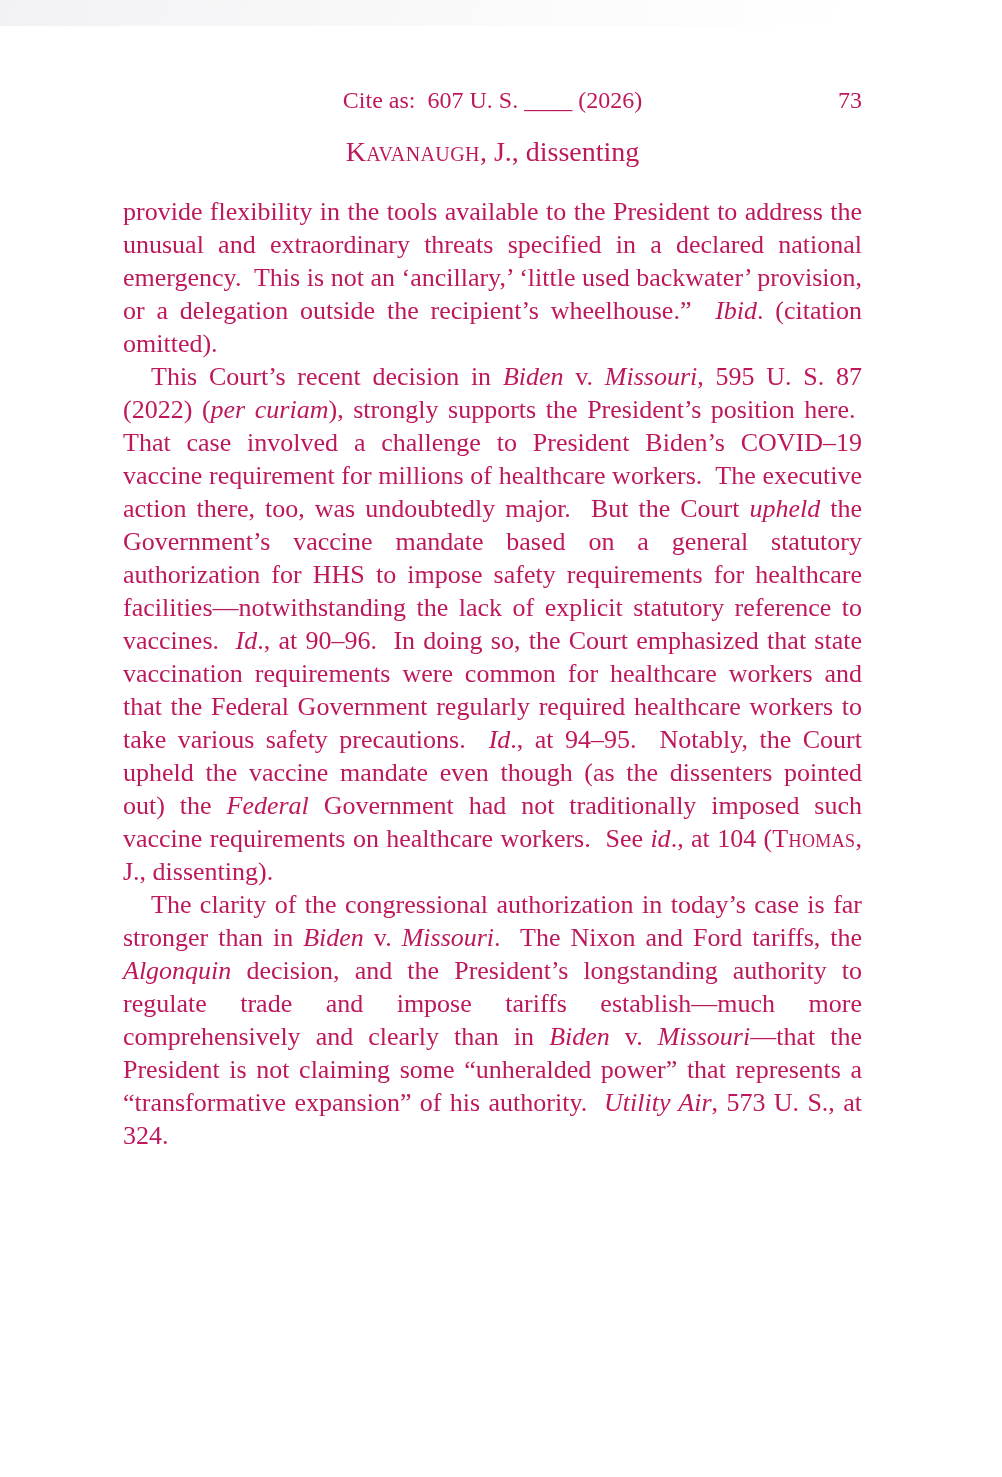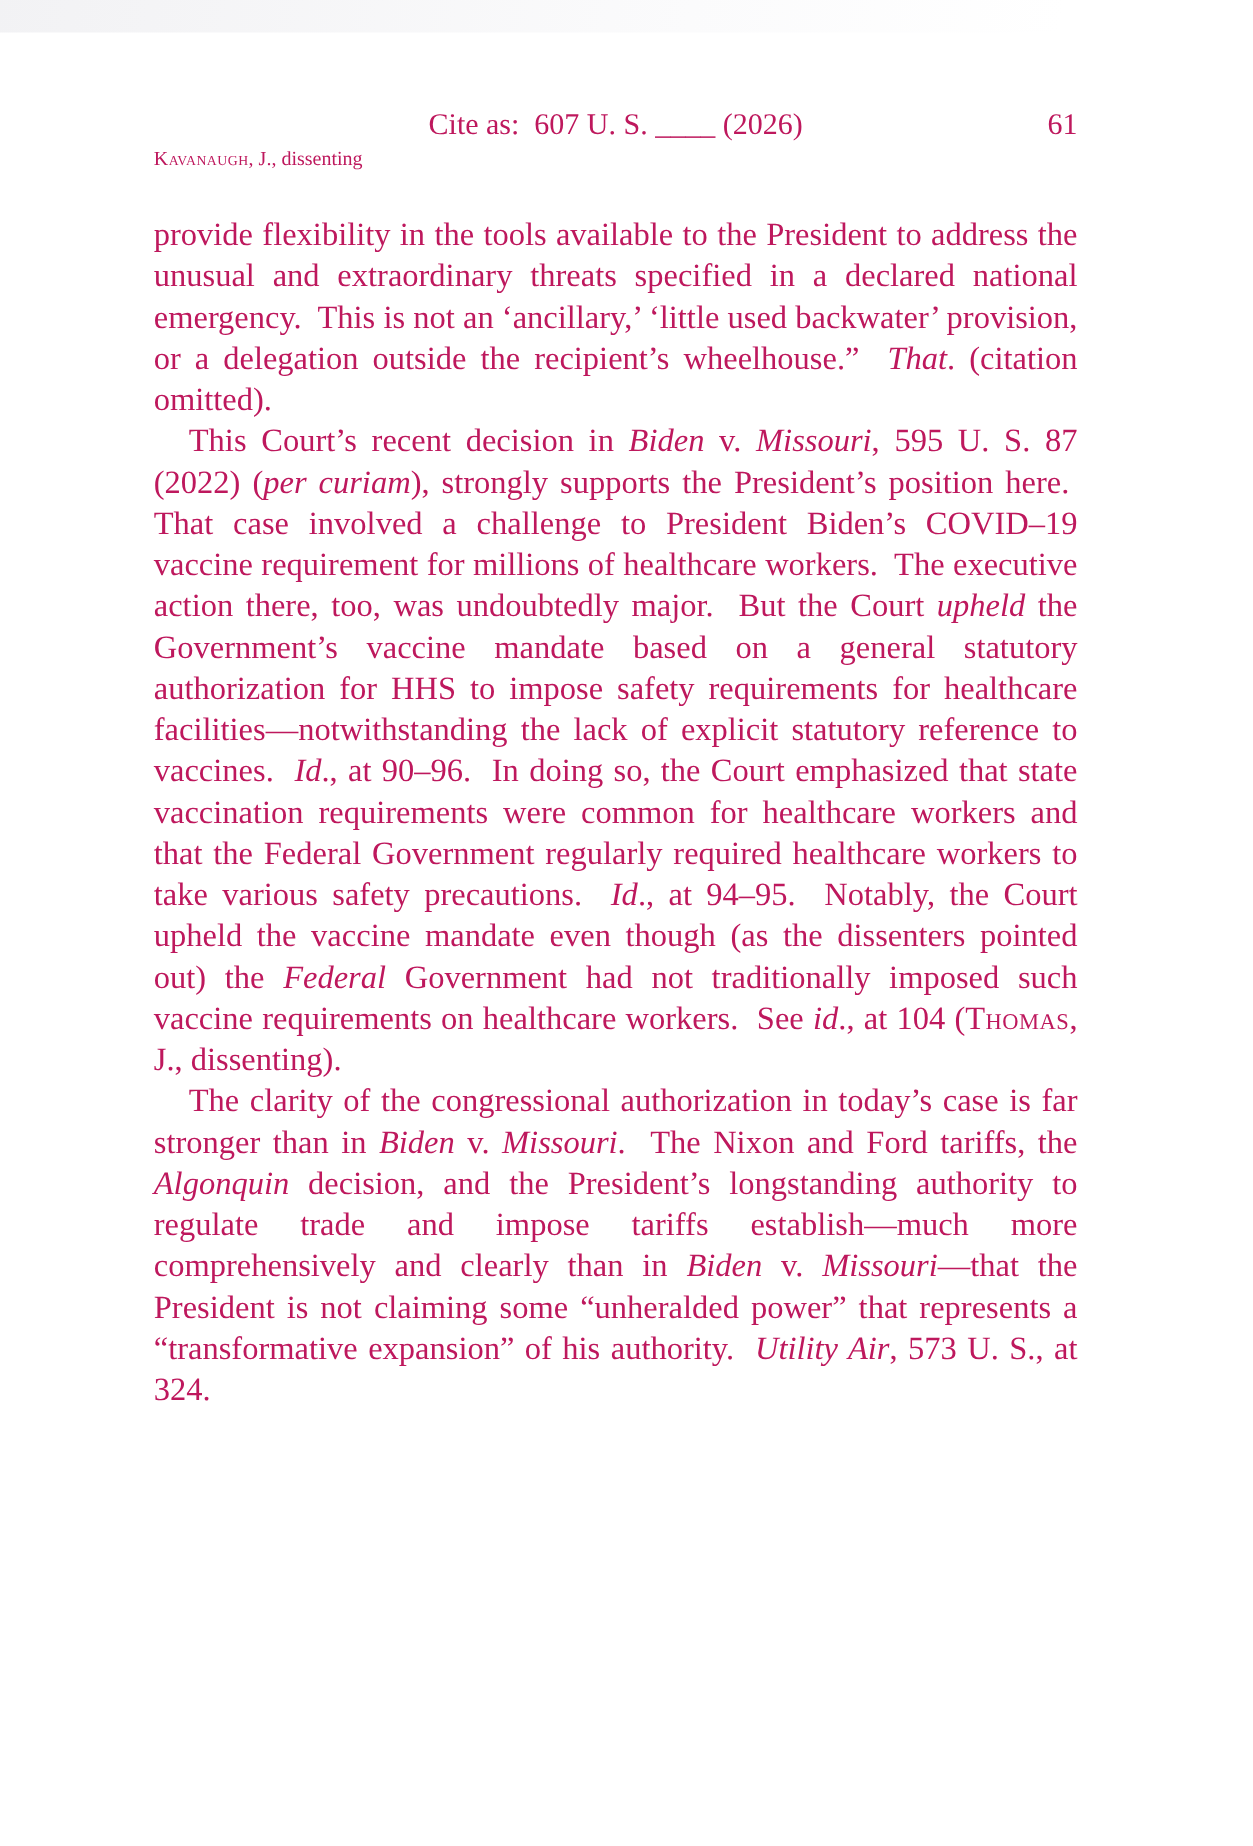--- a/index.html
+++ b/index.html
@@ -26,23 +26,24 @@
   }
   .header-row {
     position: relative;
     font-size: 24px;
     line-height: 28px;
     height: 28px;
   }
   .cite-line { text-align: center; }
   .page-num { position: absolute; right: 0; top: 0; }
   .running-head {
-    text-align: left;
-    font-size: 16px;
+    text-align: center;
+    font-size: 28px;
     line-height: 28px;
+    margin-top: 24px;
   }
   .body-text {
     margin-top: 29px;
     font-size: 26px;
     line-height: 33px;
     text-align: justify;
     text-justify: inter-word;
   }
   .para { margin: 0; padding: 0; }
   .para.indent { text-indent: 28px; }
@@ -50,22 +51,22 @@
   .sc { font-variant: small-caps; letter-spacing: 0.4px; }
 </style>
 </head>
 <body>
 
 <div class="page">
   <div class="page-shade"></div>
   <div class="content">
     <div class="header-row">
       <div class="cite-line">Cite as:&nbsp; 607 U. S. ____ (2026)</div>
-      <div class="page-num">61</div>
+      <div class="page-num">73</div>
     </div>
     <div class="running-head"><span class="sc">Kavanaugh</span><span>, J., dissenting</span></div>
     <div class="body-text">
-        <p class="para"><span>provide flexibility in the tools available to the President to address the unusual and extraordinary threats specified in a declared national emergency.&nbsp; This is not an ‘ancillary,’ ‘little used backwater’ provision, or a delegation outside the recipient’s wheelhouse.”&nbsp; </span><span class="it">That</span><span>. (citation omitted).</span></p>
+        <p class="para"><span>provide flexibility in the tools available to the President to address the unusual and extraordinary threats specified in a declared national emergency.&nbsp; This is not an ‘ancillary,’ ‘little used backwater’ provision, or a delegation outside the recipient’s wheelhouse.”&nbsp; </span><span class="it">Ibid</span><span>. (citation omitted).</span></p>
         <p class="para indent"><span>This Court’s recent decision in </span><span class="it">Biden</span><span> v. </span><span class="it">Missouri</span><span>, 595 U. S. 87 (2022) (</span><span class="it">per curiam</span><span>), strongly supports the President’s position here.&nbsp; That case involved a challenge to President Biden’s COVID–19 vaccine requirement for millions of healthcare workers.&nbsp; The executive action there, too, was undoubtedly major.&nbsp; But the Court </span><span class="it">upheld</span><span> the Government’s vaccine mandate based on a general statutory authorization for HHS to impose safety requirements for healthcare facilities—notwithstanding the lack of explicit statutory reference to vaccines.&nbsp; </span><span class="it">Id</span><span>., at 90–96.&nbsp; In doing so, the Court emphasized that state vaccination requirements were common for healthcare workers and that the Federal Government regularly required healthcare workers to take various safety precautions.&nbsp; </span><span class="it">Id</span><span>., at 94–95.&nbsp; Notably, the Court upheld the vaccine mandate even though (as the dissenters pointed out) the </span><span class="it">Federal</span><span> Government had not traditionally imposed such vaccine requirements on healthcare workers.&nbsp; See </span><span class="it">id</span><span>., at 104 (</span><span class="sc">Thomas</span><span>, J., dissenting).</span></p>
         <p class="para indent"><span>The clarity of the congressional authorization in today’s case is far stronger than in </span><span class="it">Biden</span><span> v. </span><span class="it">Missouri</span><span>.&nbsp; The Nixon and Ford tariffs, the </span><span class="it">Algonquin</span><span> decision, and the President’s longstanding authority to regulate trade and impose tariffs establish—much more comprehensively and clearly than in </span><span class="it">Biden</span><span> v. </span><span class="it">Missouri</span><span>—that the President is not claiming some “unheralded power” that represents a “transformative expansion” of his authority.&nbsp; </span><span class="it">Utility Air</span><span>, 573 U. S., at 324.</span></p>
       </div>
   </div>
 </div>
 
 </body></html>

